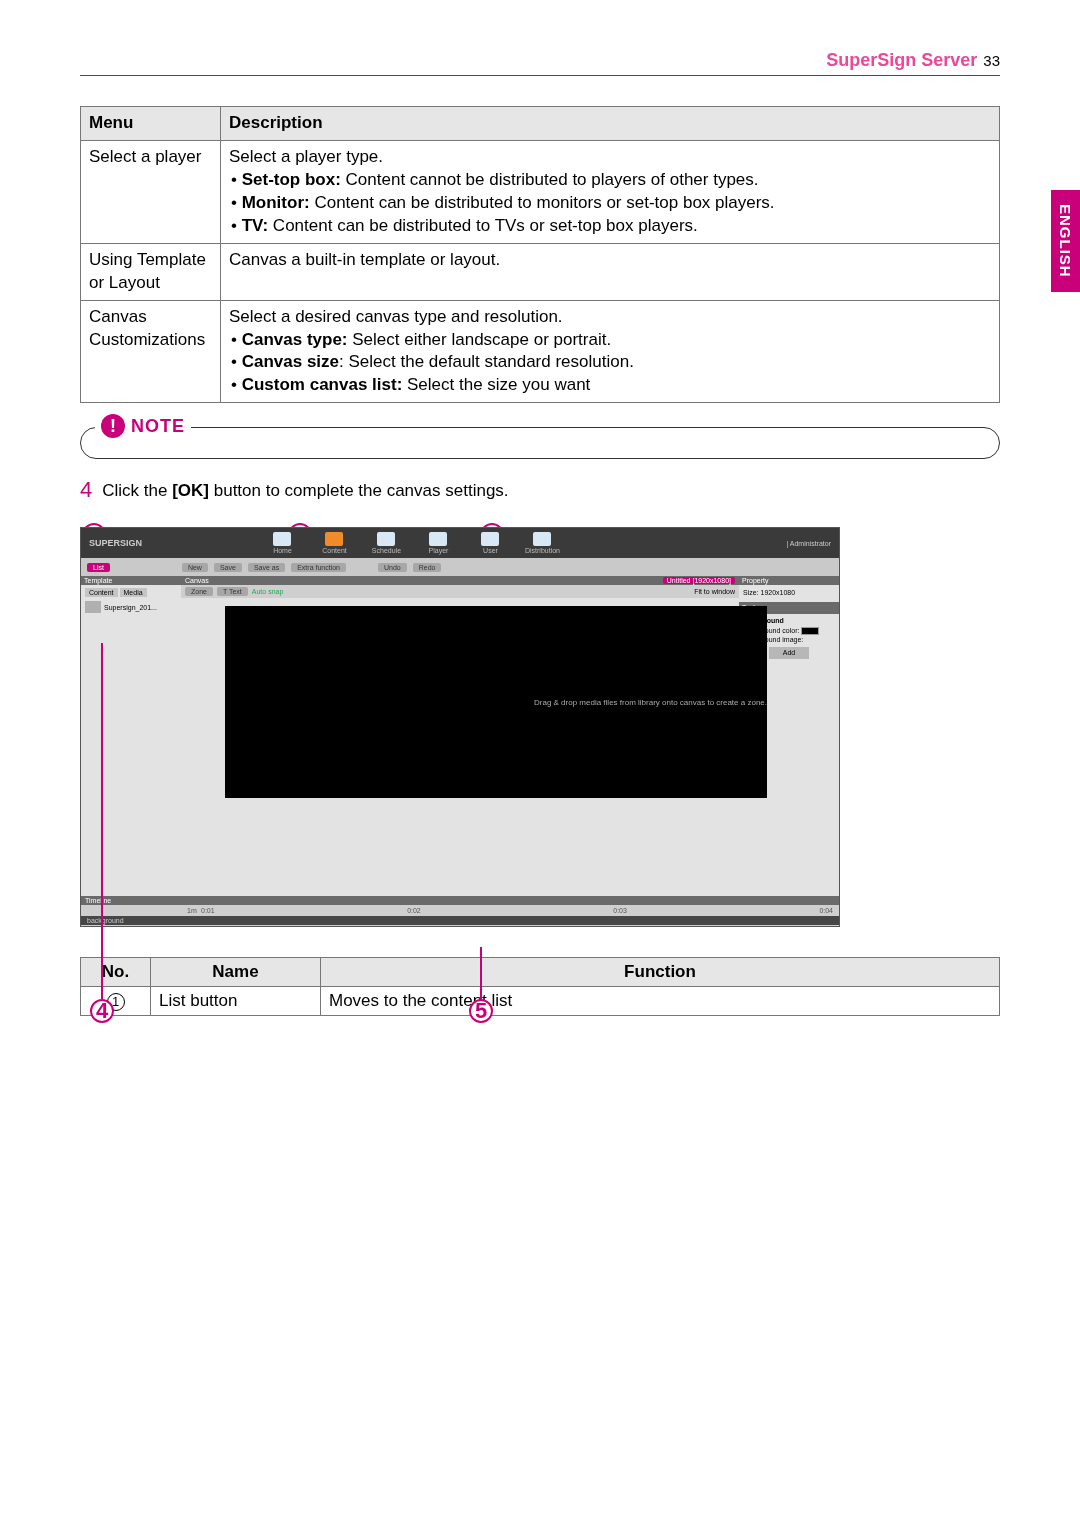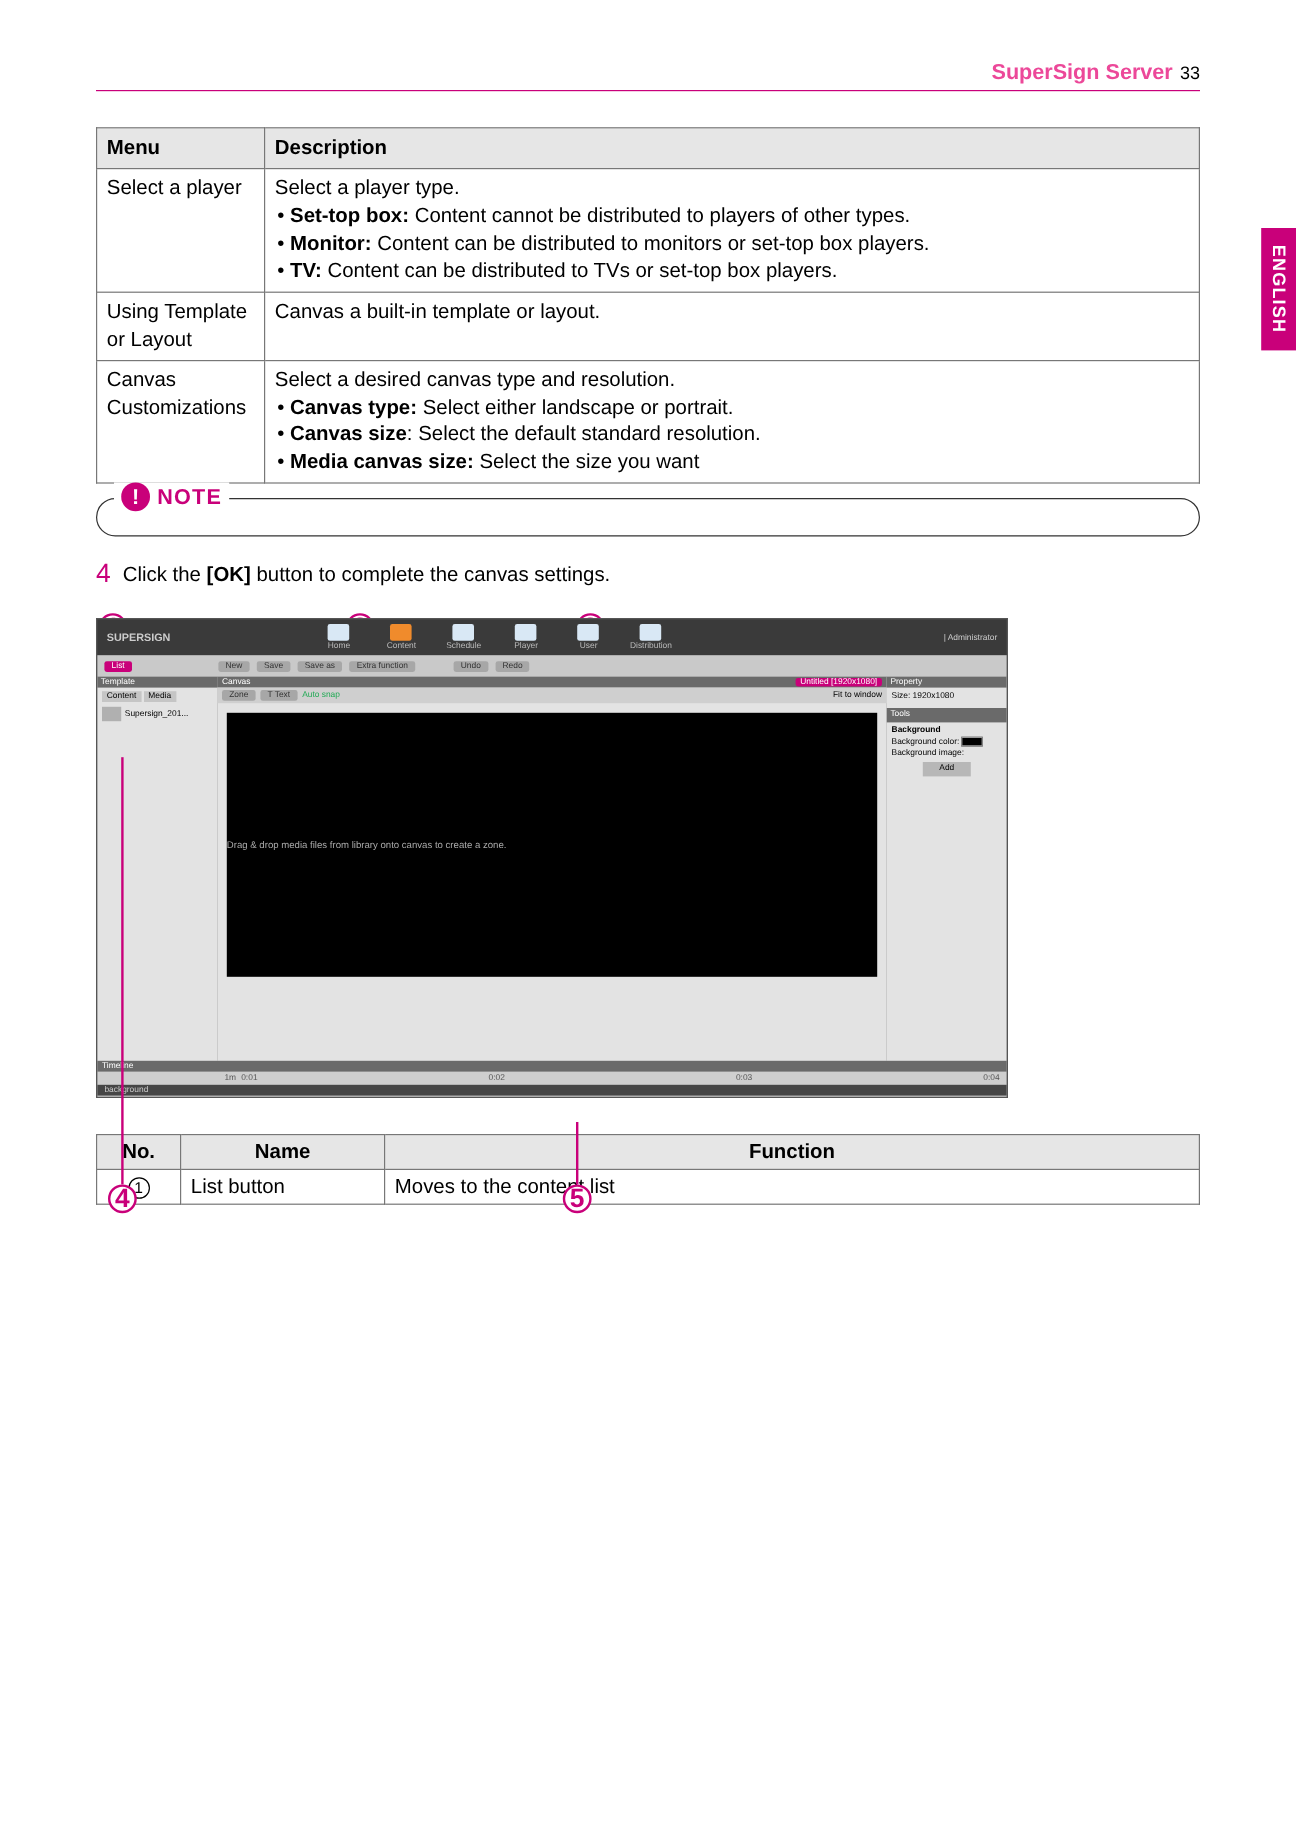--- a/index.html
+++ b/index.html
@@ -2,21 +2,21 @@
 <html><head>
 <meta charset="utf-8">
 <style>
   * { box-sizing: border-box; margin: 0; padding: 0; }
   body { font-family: Arial, Helvetica, sans-serif; font-size: 17px; color: #000; background: #fff; width: 1080px; height: 1532px; position: relative; }
   .page { padding: 50px 80px 40px 80px; }
   .header-row { display: flex; justify-content: flex-end; align-items: baseline; border-bottom: 1px solid #c9007a; padding-bottom: 4px; margin-bottom: 30px; }
   .header-title { font-weight: bold; color: #ec4899; font-size: 18px; margin-right: 6px; }
   .page-num { font-size: 15px; vertical-align: super; }
   .lang-tab { position: absolute; right: 0; top: 190px; background: #c9007a; color: #fff; writing-mode: vertical-rl; text-orientation: mixed; padding: 14px 6px; font-weight: bold; font-size: 15px; letter-spacing: 1px; }
-  table.menu-table { width: 100%; border-collapse: collapse; margin-bottom: 12px; }
+  table.menu-table { width: 100%; border-collapse: collapse; margin-bottom: 24px; }
   table.menu-table th, table.menu-table td { border: 1px solid #777; padding: 5px 8px; text-align: left; vertical-align: top; font-size: 17px; line-height: 1.35; }
   table.menu-table th { background: #e6e6e6; font-weight: bold; }
   ul.cell-list { list-style: none; padding-left: 2px; }
   ul.cell-list li::before { content: "• "; }
   .note-box { border: 1px solid #333; border-radius: 18px; padding: 18px 14px 12px 14px; position: relative; margin-bottom: 20px; }
   .note-label { position: absolute; top: -14px; left: 14px; background: #fff; display: flex; align-items: center; gap: 6px; padding: 0 6px; }
   .note-icon { width: 24px; height: 24px; border-radius: 50%; background: #c9007a; color: #fff; display: inline-flex; align-items: center; justify-content: center; font-weight: bold; font-size: 18px; }
   .note-title { color: #c9007a; font-weight: bold; font-size: 18px; letter-spacing: 1px; }
   ul.note-list { list-style: none; padding-left: 4px; }
   ul.note-list li { padding-left: 14px; text-indent: -14px; line-height: 1.35; }
@@ -40,21 +40,21 @@
   .ss-left { width: 100px; background: #e3e3e3; font-size: 7px; padding: 4px; }
   .ss-left-header { background: #6a6a6a; color: #fff; font-size: 7px; padding: 1px 3px; margin: -4px -4px 3px -4px; }
   .ss-left-tab { display: inline-block; background: #c5c5c5; padding: 1px 4px; margin-right: 2px; }
   .ss-left-item { display: flex; align-items: center; gap: 3px; margin-top: 4px; }
   .ss-thumb { width: 16px; height: 12px; background: #b0b0b0; }
   .ss-center { flex: 1; background: #e3e3e3; display: flex; flex-direction: column; }
   .ss-center-header { background: #6a6a6a; color: #fff; font-size: 7px; padding: 1px 4px; display: flex; align-items: center; }
   .ss-center-badge { margin-left: auto; background: #c9007a; color:#fff; padding: 0 4px; border-radius: 2px; font-size: 7px; }
   .ss-center-tools { background: #cfcfcf; font-size: 7px; padding: 2px 4px; display:flex; gap:4px; align-items:center; }
   .ss-canvas-area { flex: 1; padding: 8px; }
-  .ss-canvas { width: 100%; height: 220px; background: #000; color: #aaa; display: flex; align-items: center; justify-content: flex-start; font-size: 8px; position: relative; }
+  .ss-canvas { width: 100%; height: 192px; background: #000; color: #aaa; display: flex; align-items: center; justify-content: flex-end; font-size: 8px; position: relative; margin-left: 36px; }
   .ss-right { width: 100px; background: #e3e3e3; font-size: 7px; }
   .ss-right-header { background: #6a6a6a; color: #fff; font-size: 7px; padding: 1px 3px; }
   .ss-right-body { padding: 3px 4px; line-height: 1.4; }
   .ss-right-sub { background: #6a6a6a; color: #fff; font-size: 7px; padding: 1px 3px; margin: 4px -4px 2px -4px; }
   .ss-swatch { display:inline-block; width:18px; height:8px; background:#000; border:1px solid #999; vertical-align:middle; }
   .ss-add { display:block; width:40px; margin: 2px auto; background:#b7b7b7; text-align:center; padding:1px 0; font-size:7px; }
   .ss-timeline { height: 32px; background: #cfcfcf; font-size: 7px; }
   .ss-timeline-header { background: #6a6a6a; color:#fff; padding: 1px 4px; }
   .ss-timeline-scale { display:flex; justify-content:space-between; padding: 2px 6px 0 120px; color:#555; }
   .ss-timeline-row { padding: 1px 6px; background:#464646; color:#ccc; margin-top:2px; }
@@ -100,21 +100,21 @@
       <td>Using Template or Layout</td>
       <td>Canvas a built-in template or layout.</td>
     </tr>
     <tr>
       <td>Canvas Customizations</td>
       <td>
         <span>Select a desired canvas type and resolution.</span>
         <ul class="cell-list">
           <li><b>Canvas type:</b><span> Select either landscape or portrait.</span></li>
           <li><b>Canvas size</b><span>: Select the default standard resolution.</span></li>
-          <li><b>Media canvas size:</b><span> Select the size you want</span></li>
+          <li><b>Custom canvas list:</b><span> Select the size you want</span></li>
         </ul>
       </td>
     </tr>
   </tbody>
     </table>
 
   <div class="note-box">
     <div class="note-label">
       <span class="note-icon">!</span>
       <span class="note-title">NOTE</span>

